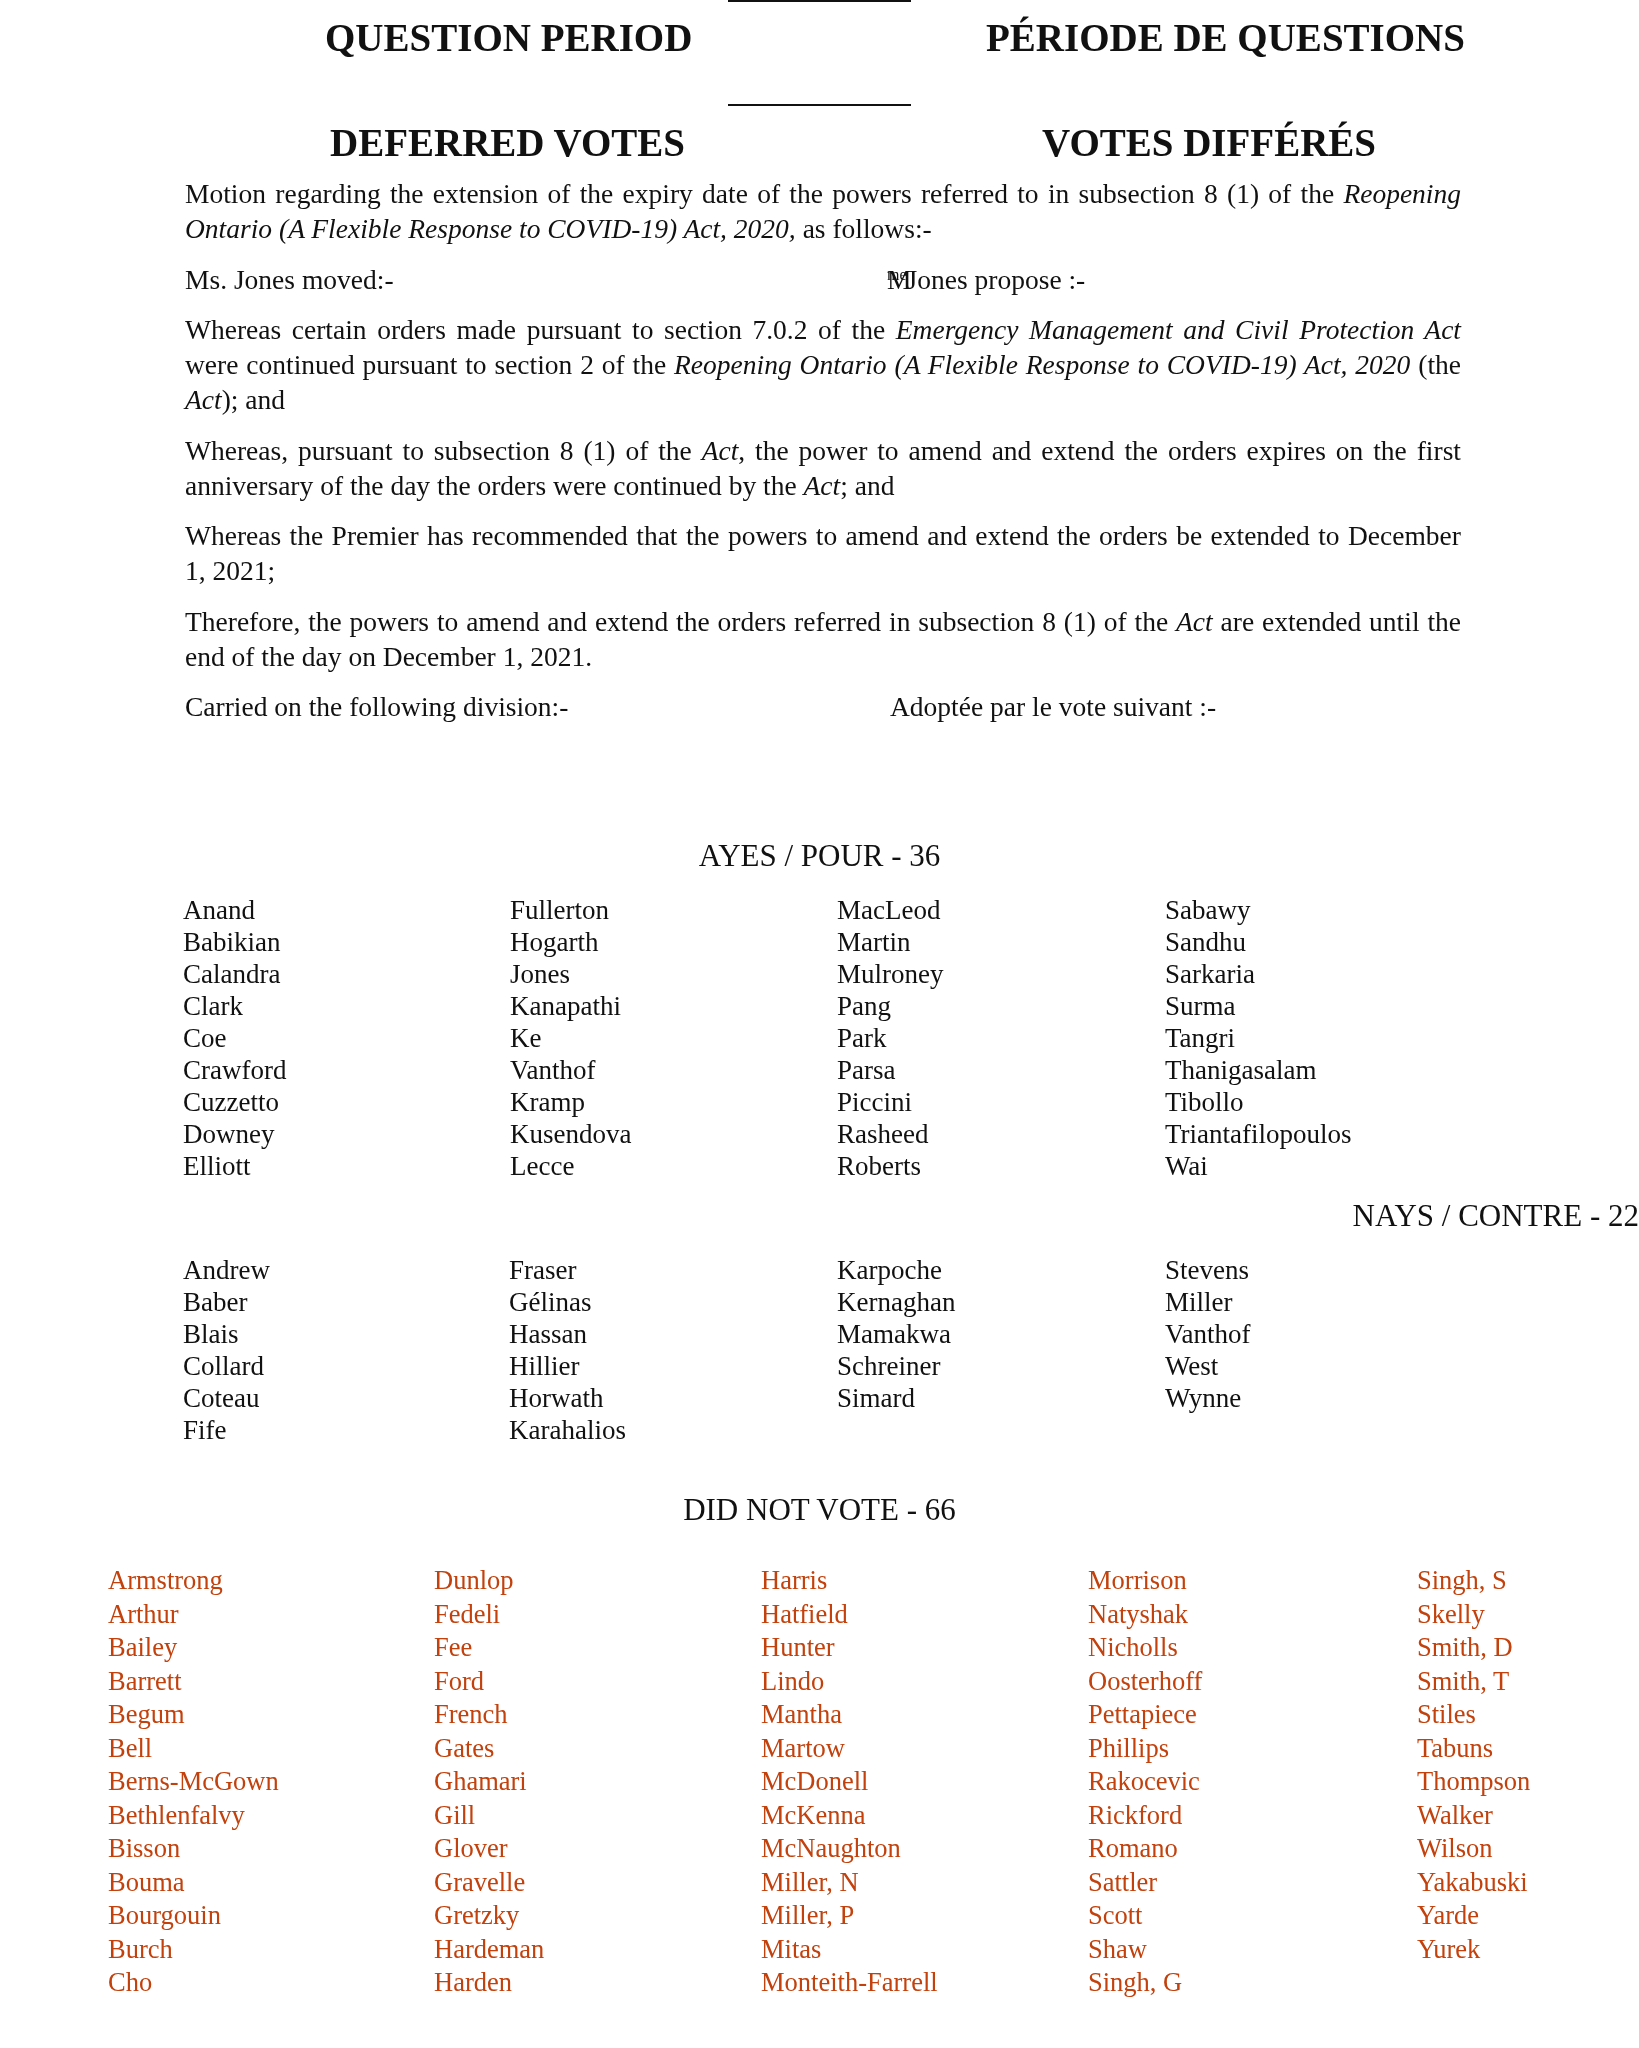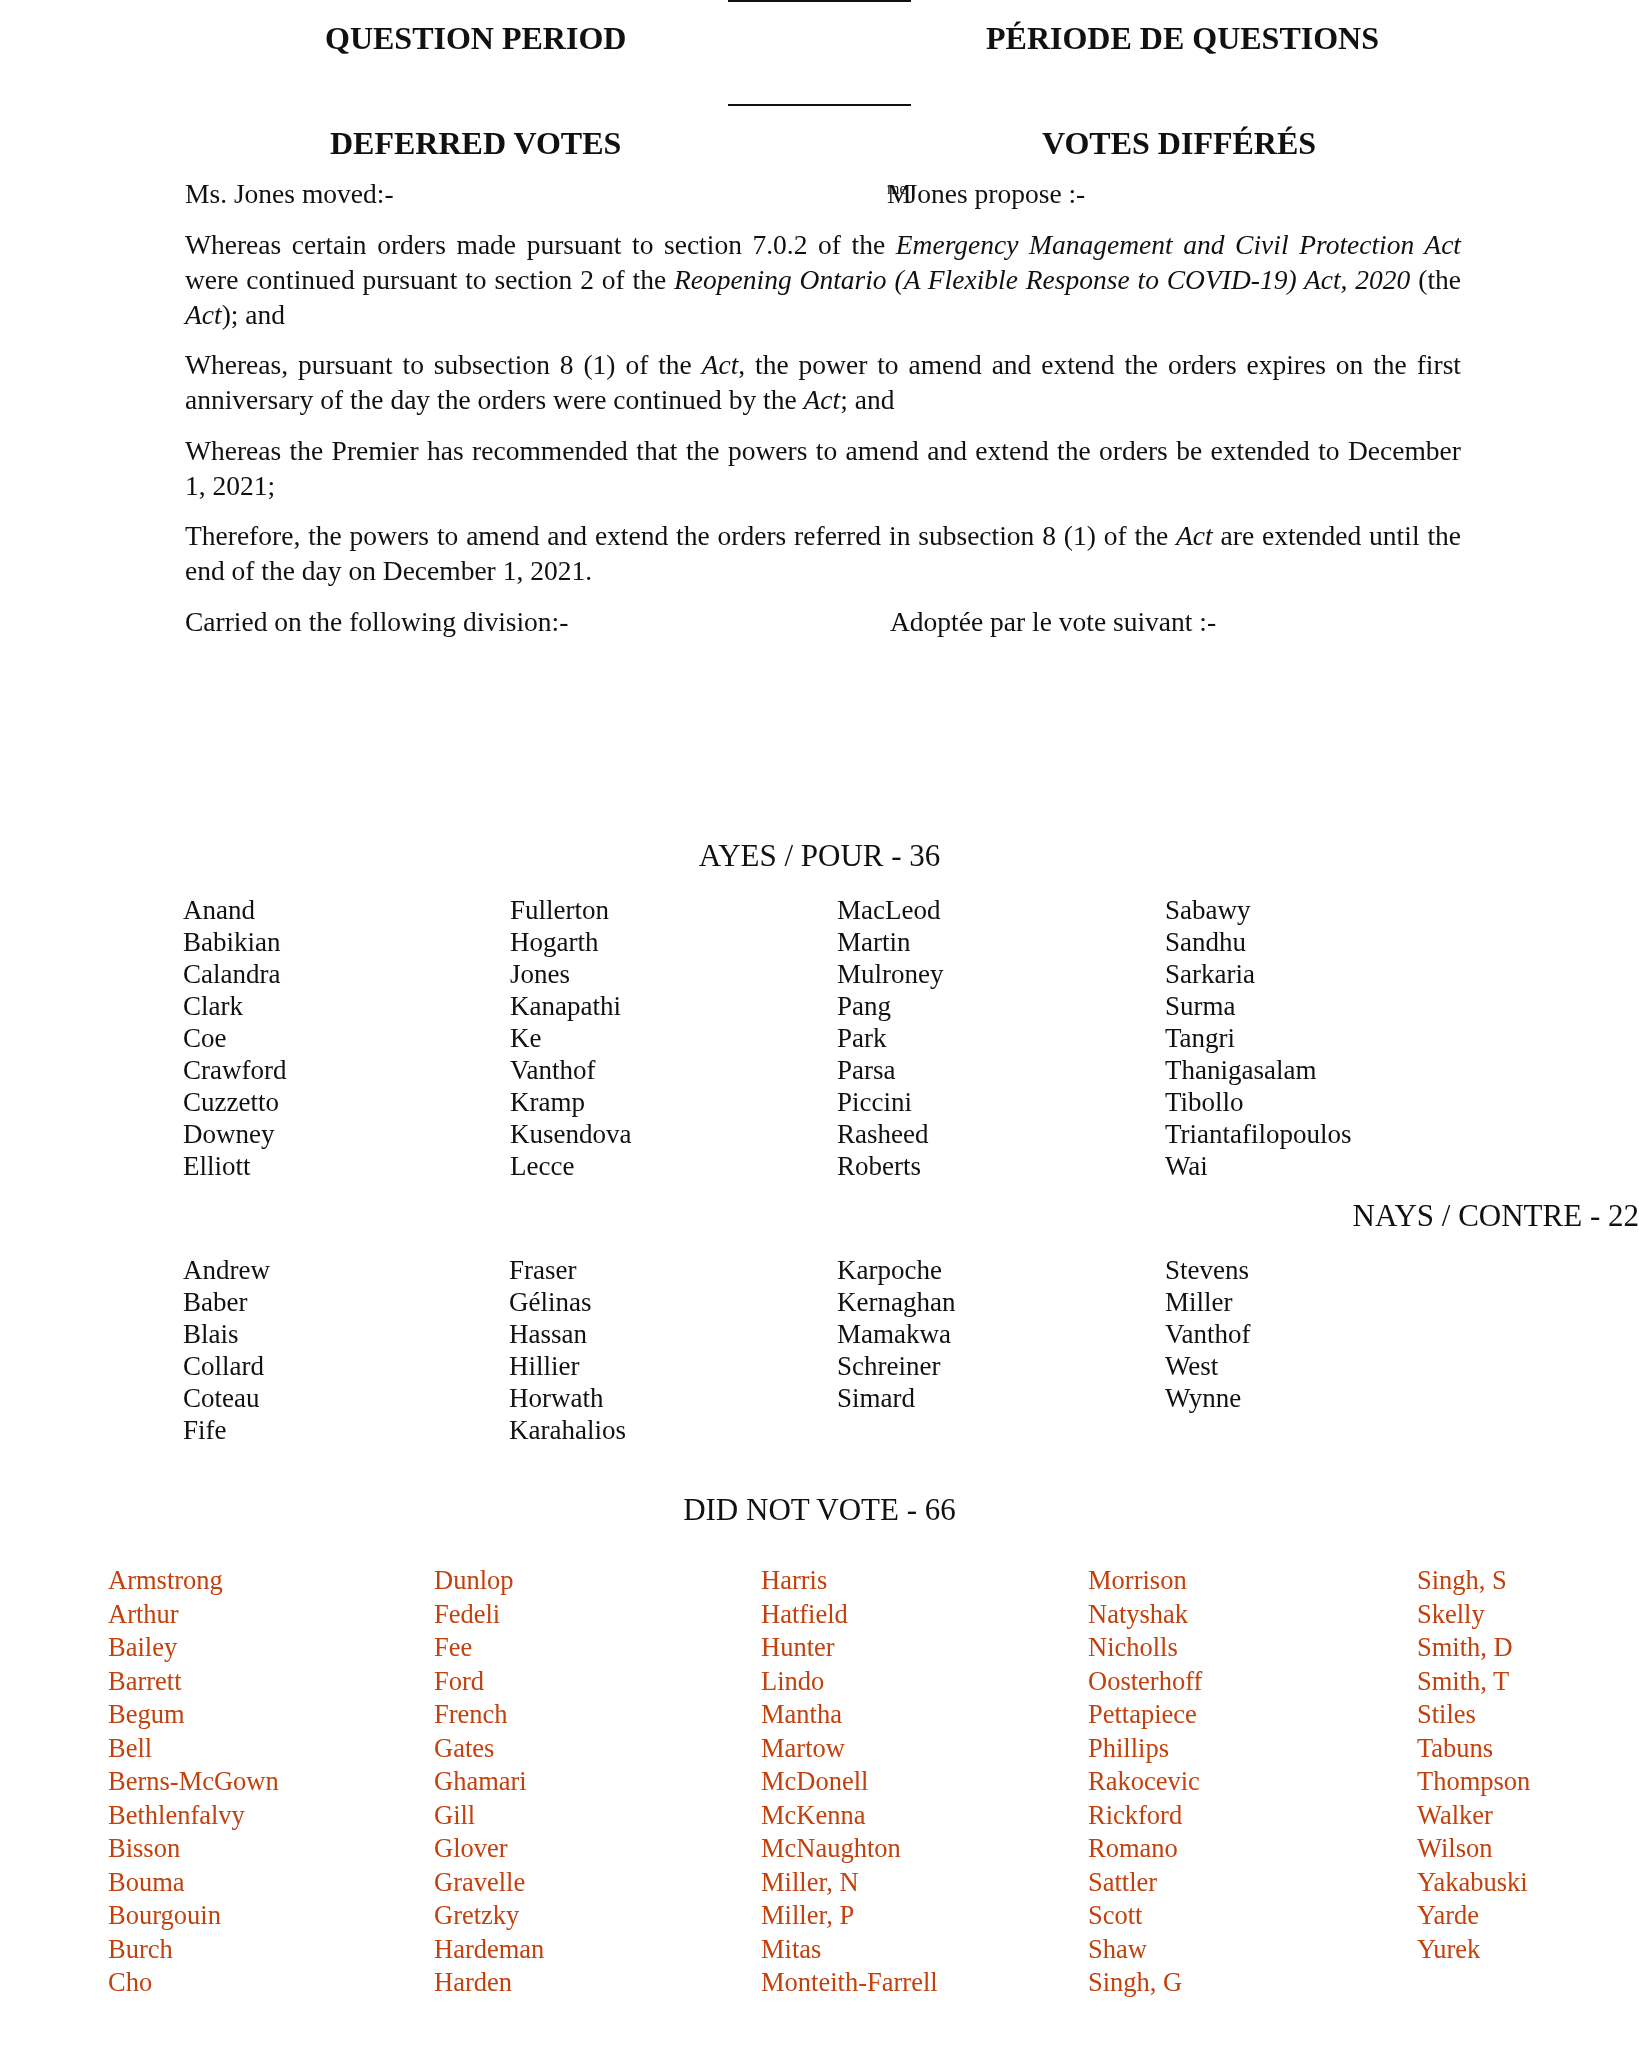--- a/index.html
+++ b/index.html
@@ -2,21 +2,21 @@
 <html><head>
   <meta charset="utf-8">
   <style>
     html, body { margin: 0; padding: 0; background: #ffffff; }
     body {
       width: 1639px; height: 2048px; position: relative; overflow: hidden;
       font-family: "Liberation Serif", "DejaVu Serif", serif;
       color: #111111;
     }
     .rule { position: absolute; height: 2px; background: #111; left: 728px; width: 183px; }
-    .hdr { position: absolute; font-weight: bold; font-size: 32px; line-height: 34px; white-space: nowrap; }
+    .hdr { position: absolute; font-weight: bold; font-size: 39px; line-height: 34px; white-space: nowrap; }
     .body-text {
       position: absolute; left: 185px; width: 1276px;
       font-size: 27.5px; line-height: 35px; text-align: justify;
     }
     .body-text p { margin: 0 0 15.5px 0; }
     .body-text p.last-line-left { text-align-last: left; }
     .body-text i { font-style: italic; }
     .two-col { position: relative; height: 35px; }
     .two-col span { position: absolute; top: 0; white-space: nowrap; }
     sup.mme { font-size: 16px; vertical-align: 9px; line-height: 0; }
@@ -30,20 +30,21 @@
 
 <div class="rule" style="top:0px;"></div>
 <div class="rule" style="top:104px;"></div>
 
 <div class="hdr" style="left:325px; top:21px;">QUESTION PERIOD</div>
 <div class="hdr" style="left:986px; top:21px;">PÉRIODE DE QUESTIONS</div>
 <div class="hdr" style="left:330px; top:126px;">DEFERRED VOTES</div>
 <div class="hdr" style="left:1042px; top:126px;">VOTES DIFFÉRÉS</div>
 
 <div class="body-text" style="top:176px;">
+  <p class="last-line-left"><span>Motion regarding the extension of the expiry date of the powers referred to in subsection 8 (1) of the</span> <i>Reopening Ontario (A Flexible Response to COVID-19) Act, 2020,</i><span> as follows:-</span></p>
 
   <div class="two-col" style="margin-bottom:15.5px;">
     <span style="left:0;">Ms. Jones moved:-</span>
     <span style="left:702px;"><span>M</span><sup class="mme">me</sup><span> Jones propose :-</span></span>
   </div>
 
   <p class="last-line-left"><span>Whereas certain orders made pursuant to section 7.0.2 of the </span><i>Emergency Management and Civil Protection Act</i><span> were continued pursuant to section 2 of the </span><i>Reopening Ontario (A Flexible Response to COVID-19) Act, 2020</i><span> (the </span><i>Act</i><span>); and</span></p>
 
   <p class="last-line-left"><span>Whereas, pursuant to subsection 8 (1) of the </span><i>Act</i><span>, the power to amend and extend the orders expires on the first anniversary of the day the orders were continued by the </span><i>Act</i><span>; and</span></p>
 

